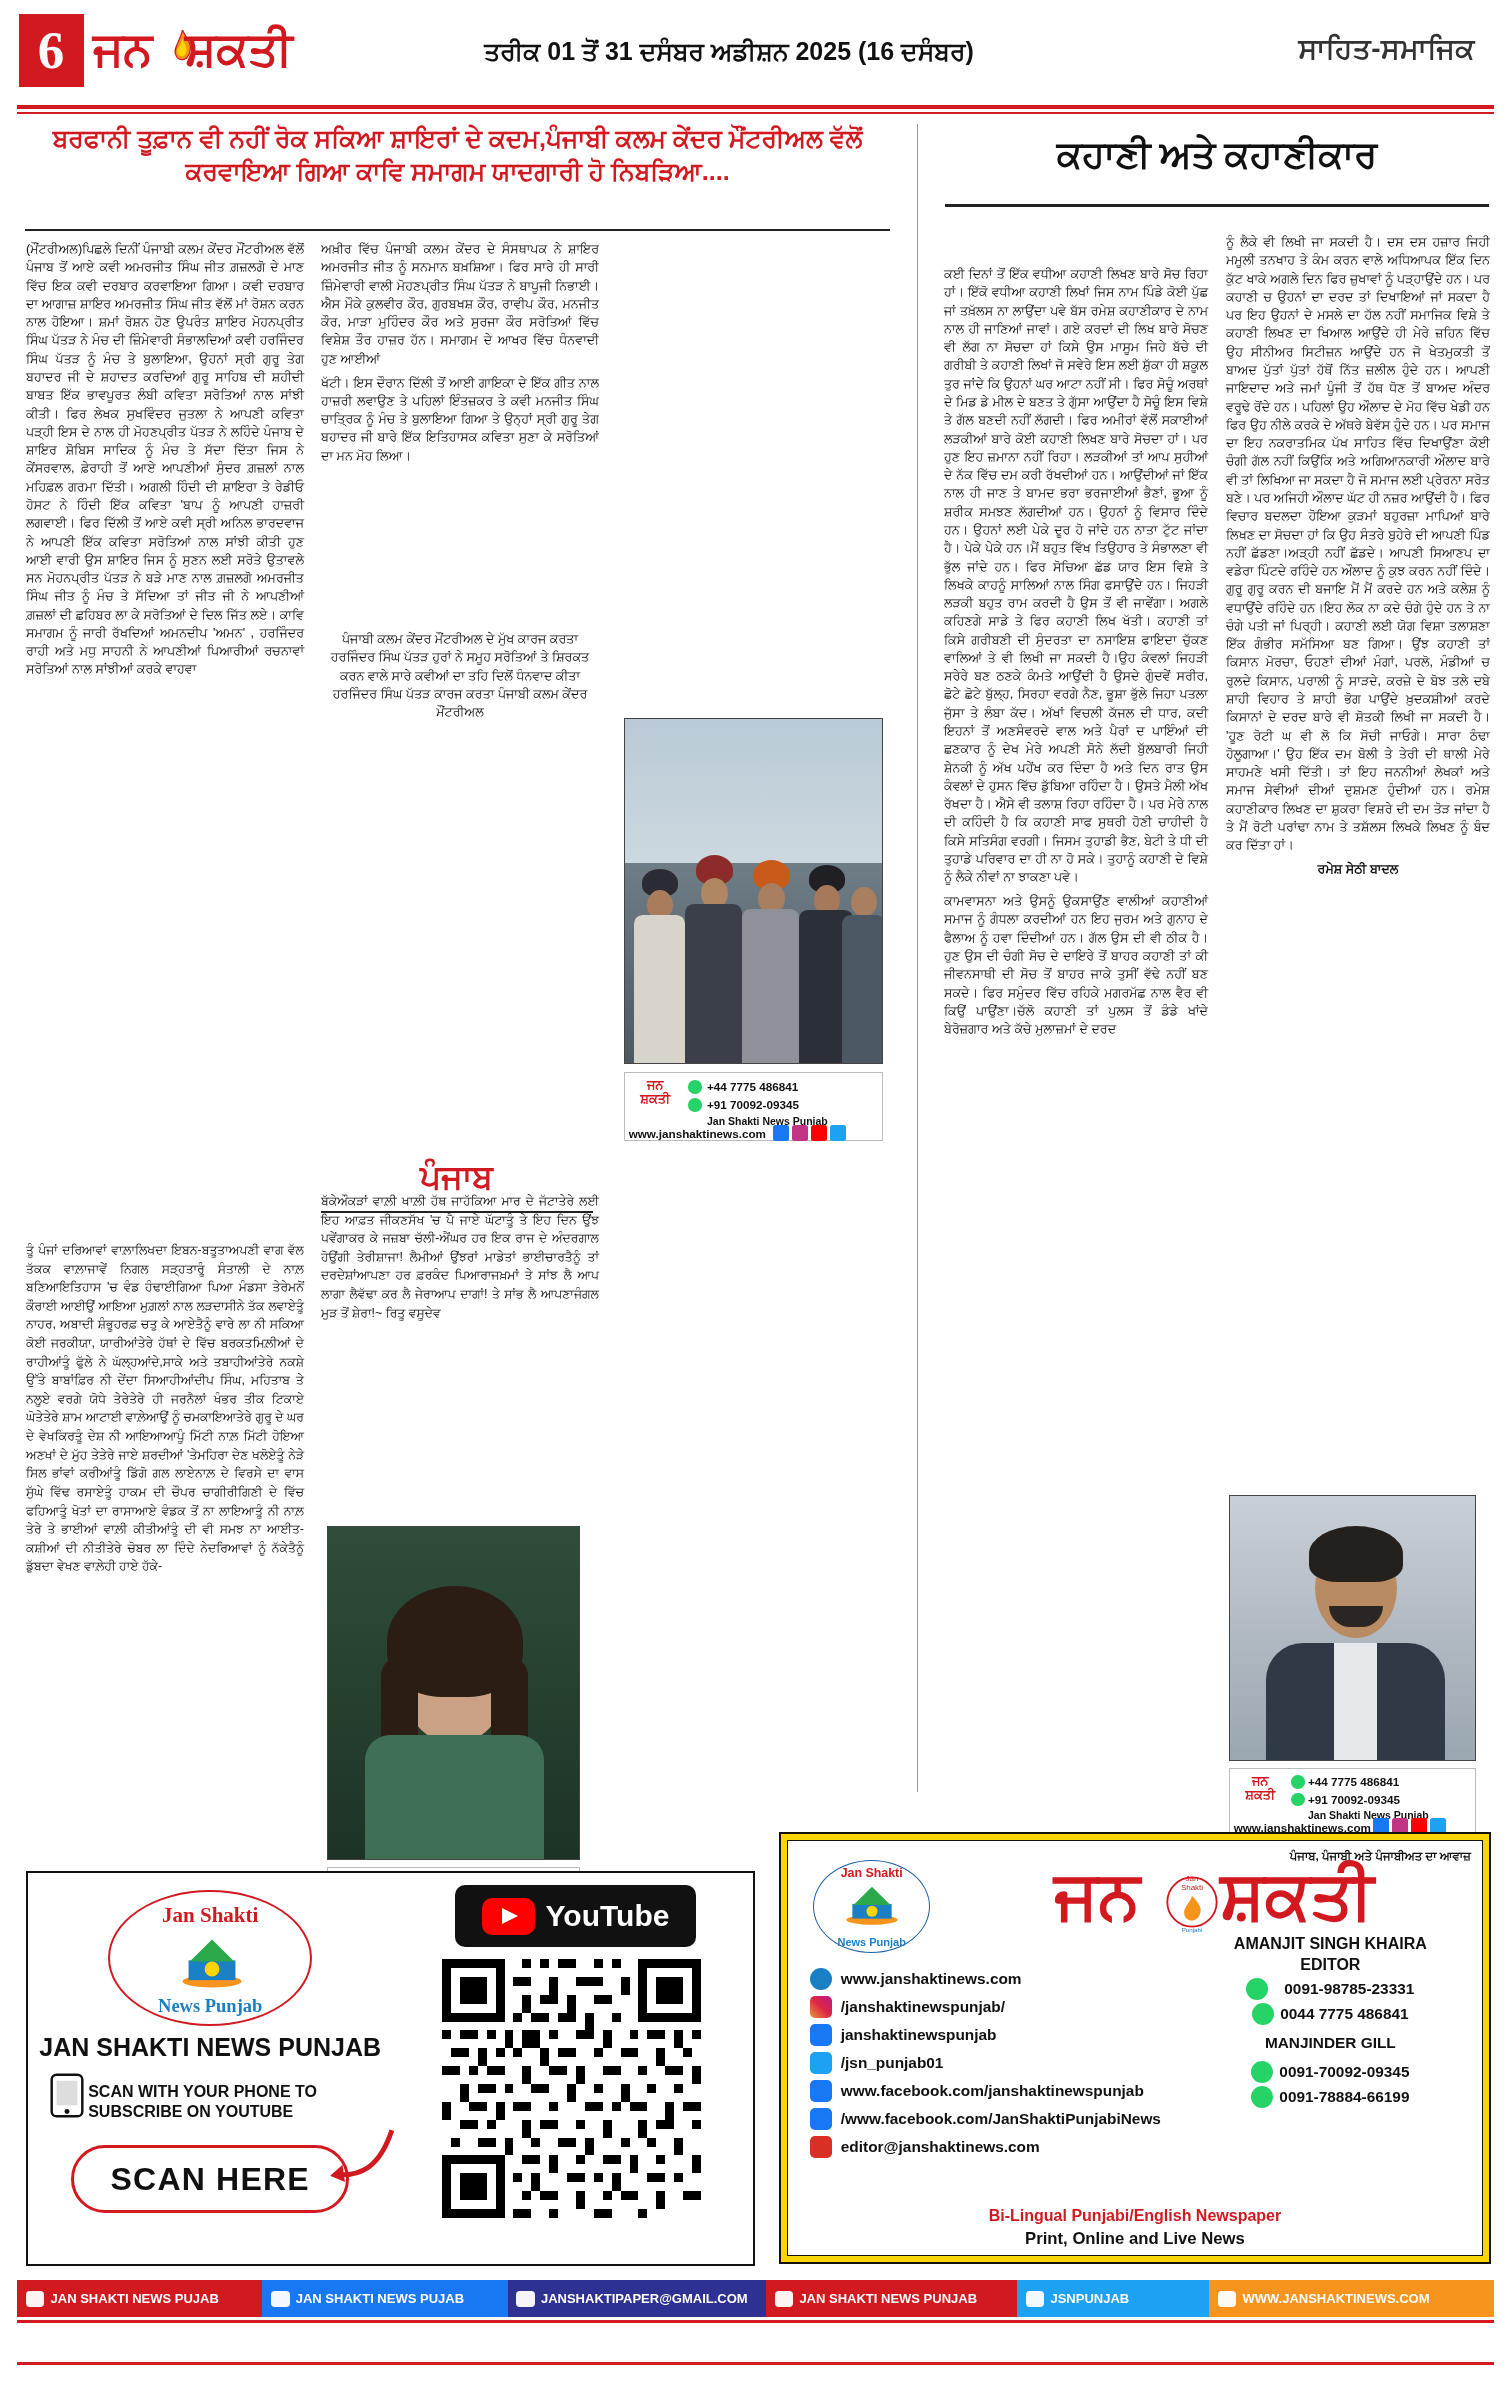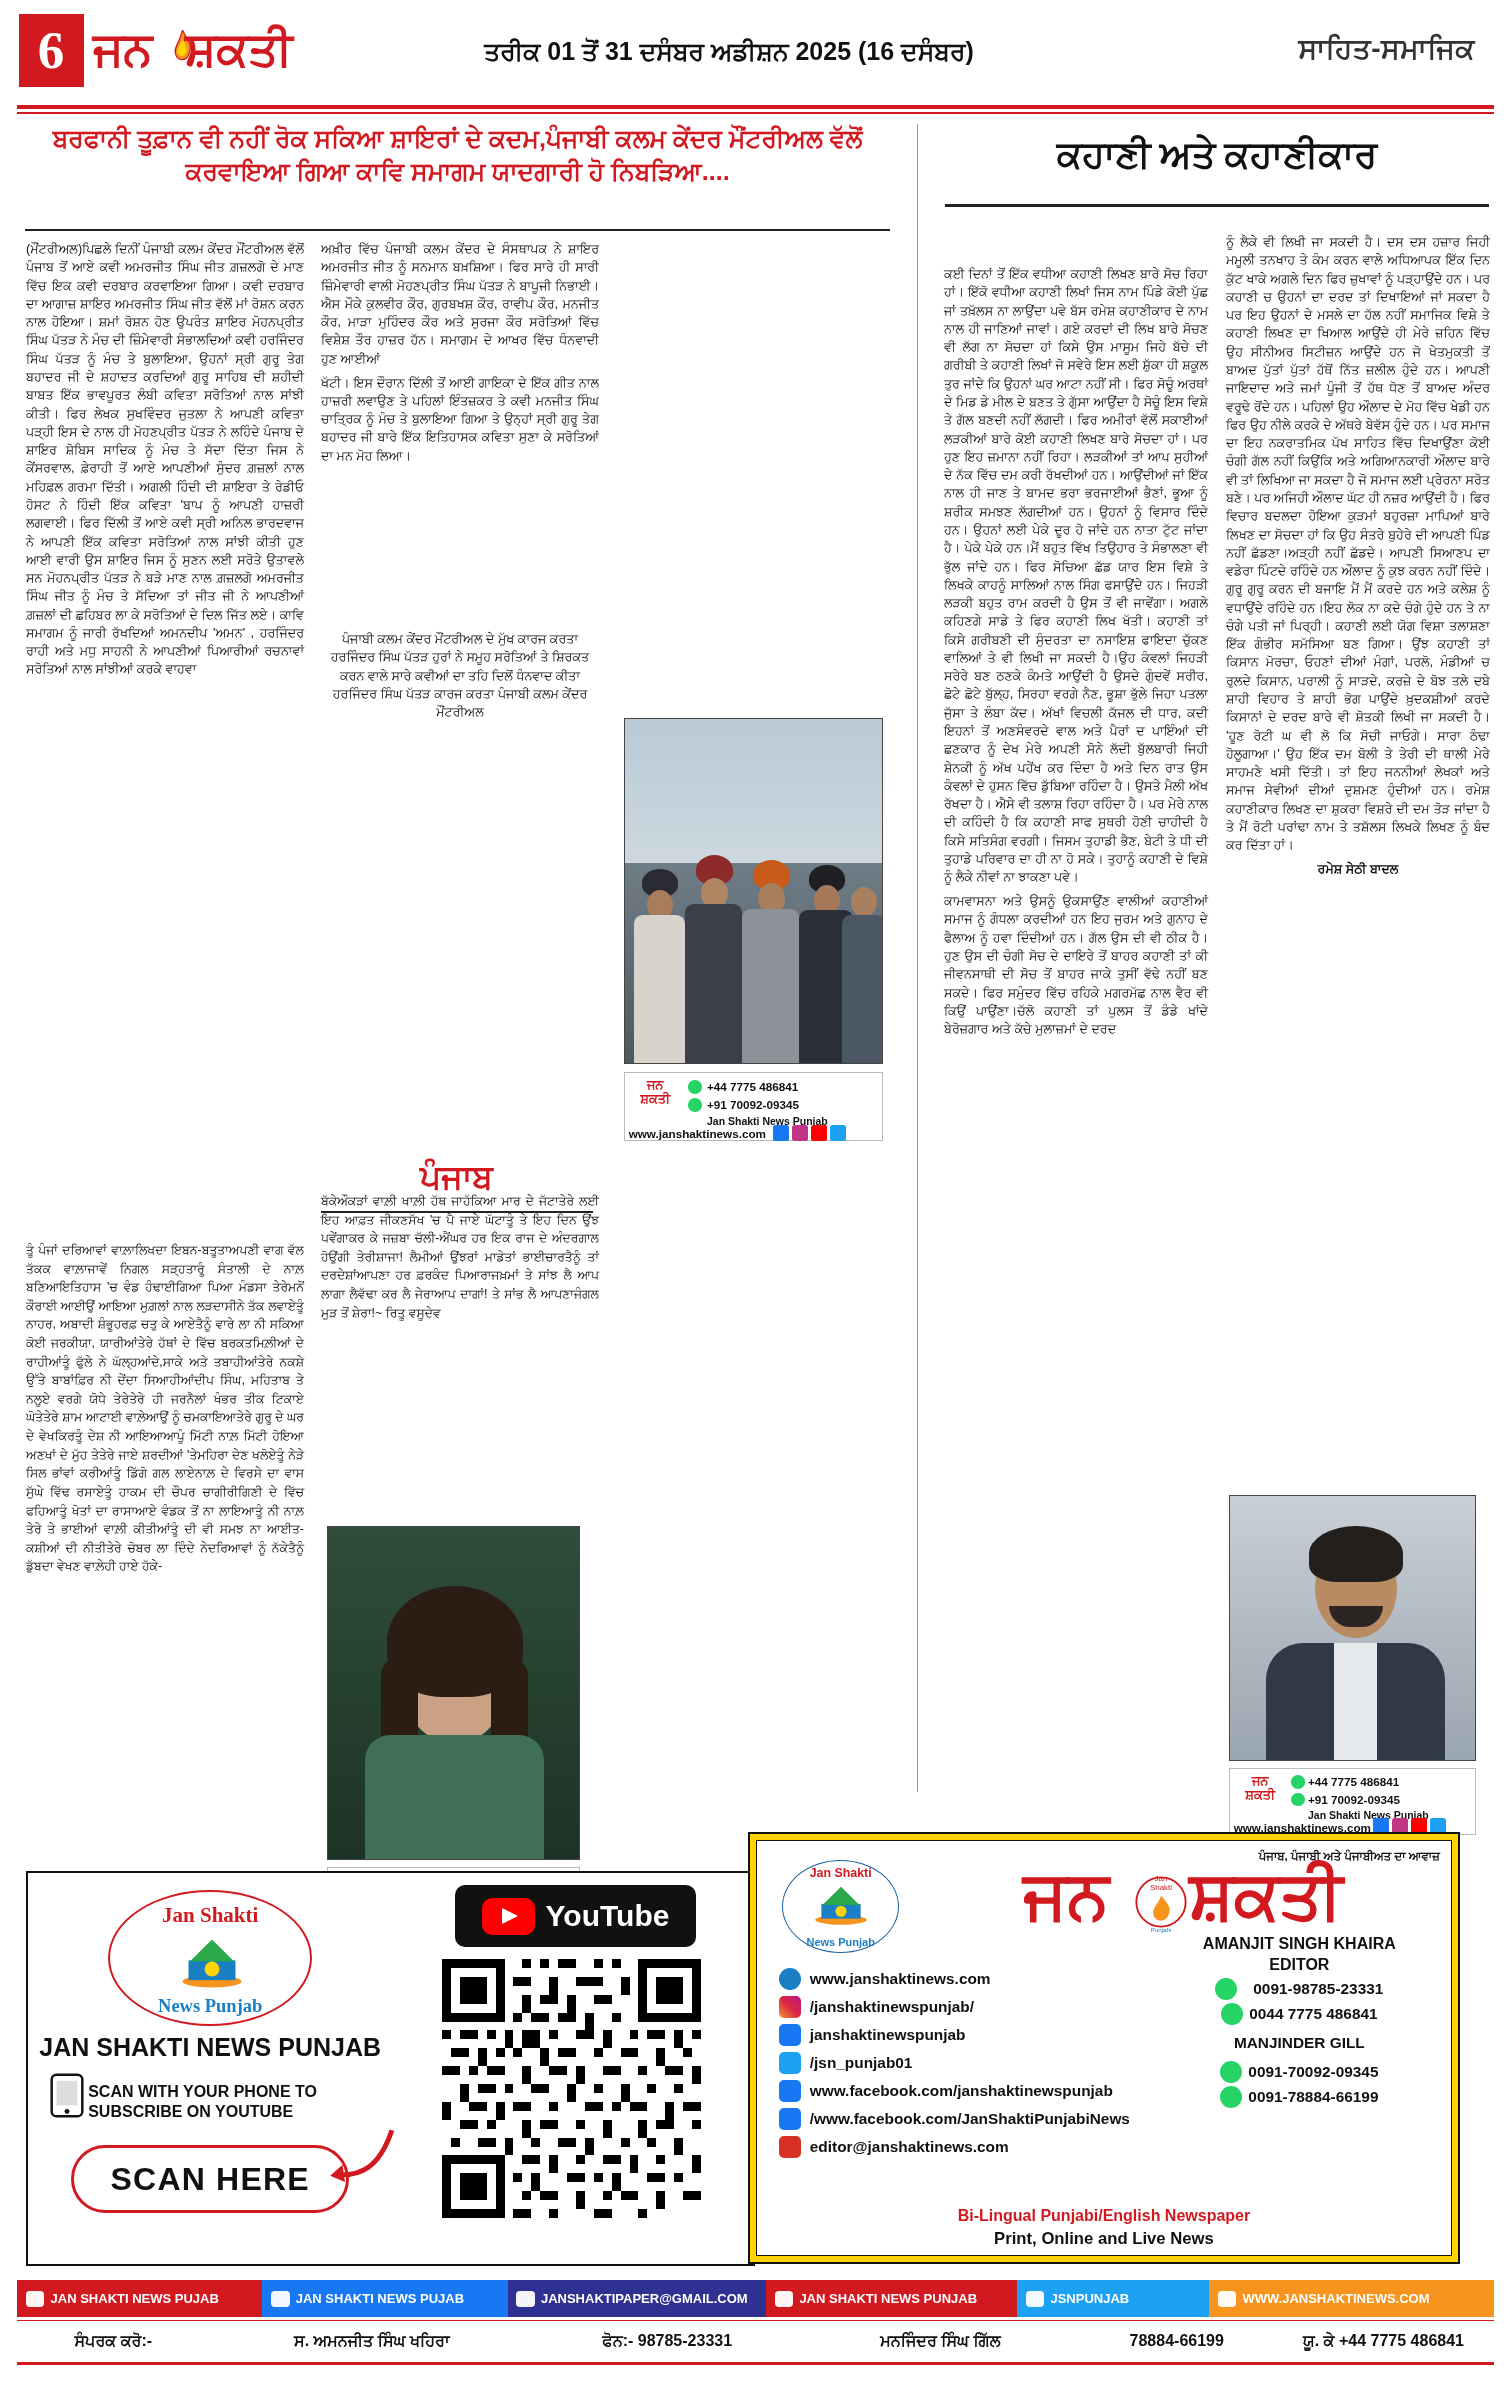--- a/index.html
+++ b/index.html
@@ -139,21 +139,21 @@
     position:absolute; left:56px; top:3.7px; width:241px; height:62px;
     background:#111; border-radius:10px; display:flex; align-items:center; justify-content:center; gap:11px;
   }
   .yt-play { width:53px; height:37px; background:#ff0000; border-radius:10px; position:relative; }
   .yt-play:after { content:""; position:absolute; left:20.4px; top:10px; border-left:16px solid #fff; border-top:8.6px solid transparent; border-bottom:8.6px solid transparent; }
   .yt-word { color:#fff; font-size:30px; font-weight:bold; }
   .qr { position:absolute; left:43px; top:77px; width:259px; height:259px; background:#fff; }
 
   
   .bigad {
-    position:absolute; left:748px; top:1832px; width:712px; height:432px;
+    position:absolute; left:779px; top:1832px; width:712px; height:432px;
     background:#ffd400; border:2.5px solid #111;
   }
   .bigad-inner { position:absolute; left:6.2px; top:6.2px; right:6.2px; bottom:6.2px; background:#fff; border:1.9px solid #111; }
   .ad-tagline { position:absolute; right:11px; top:7.4px; font-size:11.7px; font-weight:bold; color:#111; }
   .ad-jan { position:absolute; left:266px; top:16px; font-size:67px; font-weight:bold; color:#d21920; font-family:"Liberation Serif", serif; }
   .ad-shakti { position:absolute; left:432px; top:16px; font-size:67px; font-weight:bold; color:#d21920; font-family:"Liberation Serif", serif; }
   .ad-logo-left { position:absolute; left:25px; top:18.5px; width:117px; height:93px; border:1.9px solid #1b5fa8; border-radius:50%; background:#fff; }
   .ad-editor { position:absolute; right:18.5px; top:93px; width:266px; text-align:center; font-size:16px; font-weight:bold; line-height:1.3; }
   .ad-phone { position:absolute; right:18.5px; width:266px; text-align:center; font-size:15.4px; font-weight:bold; }
   .ad-rows { position:absolute; left:22px; top:124px; width:420px; }
@@ -604,24 +604,16 @@
       <span class="ic"></span>
       <span>JSNPUNJAB</span>
     </div>
     <div class="fb" style="background:#f7941d; width:19.3%;">
       <span class="ic"></span>
       <span>WWW.JANSHAKTINEWS.COM</span>
     </div>
   </div>
 
   <div class="redline"></div>
-  <div class="footer-bar2">
-    <div class="fb2cell" style="width:13%;">ਸੰਪਰਕ ਕਰੋ:-</div>
-    <div class="fb2cell" style="width:22%;">ਸ. ਅਮਨਜੀਤ ਸਿੰਘ ਖਹਿਰਾ</div>
-    <div class="fb2cell" style="width:18%;">ਫੋਨ:- 98785-23331</div>
-    <div class="fb2cell" style="width:19%;">ਮਨਜਿੰਦਰ ਸਿੰਘ ਗਿੱਲ</div>
-    <div class="fb2cell" style="width:13%;">78884-66199</div>
-    <div class="fb2cell" style="width:15%;">ਯੂ. ਕੇ +44 7775 486841</div>
-  </div>
   <div class="redline2"></div>
 
 </div>
 
 
 </body></html>

